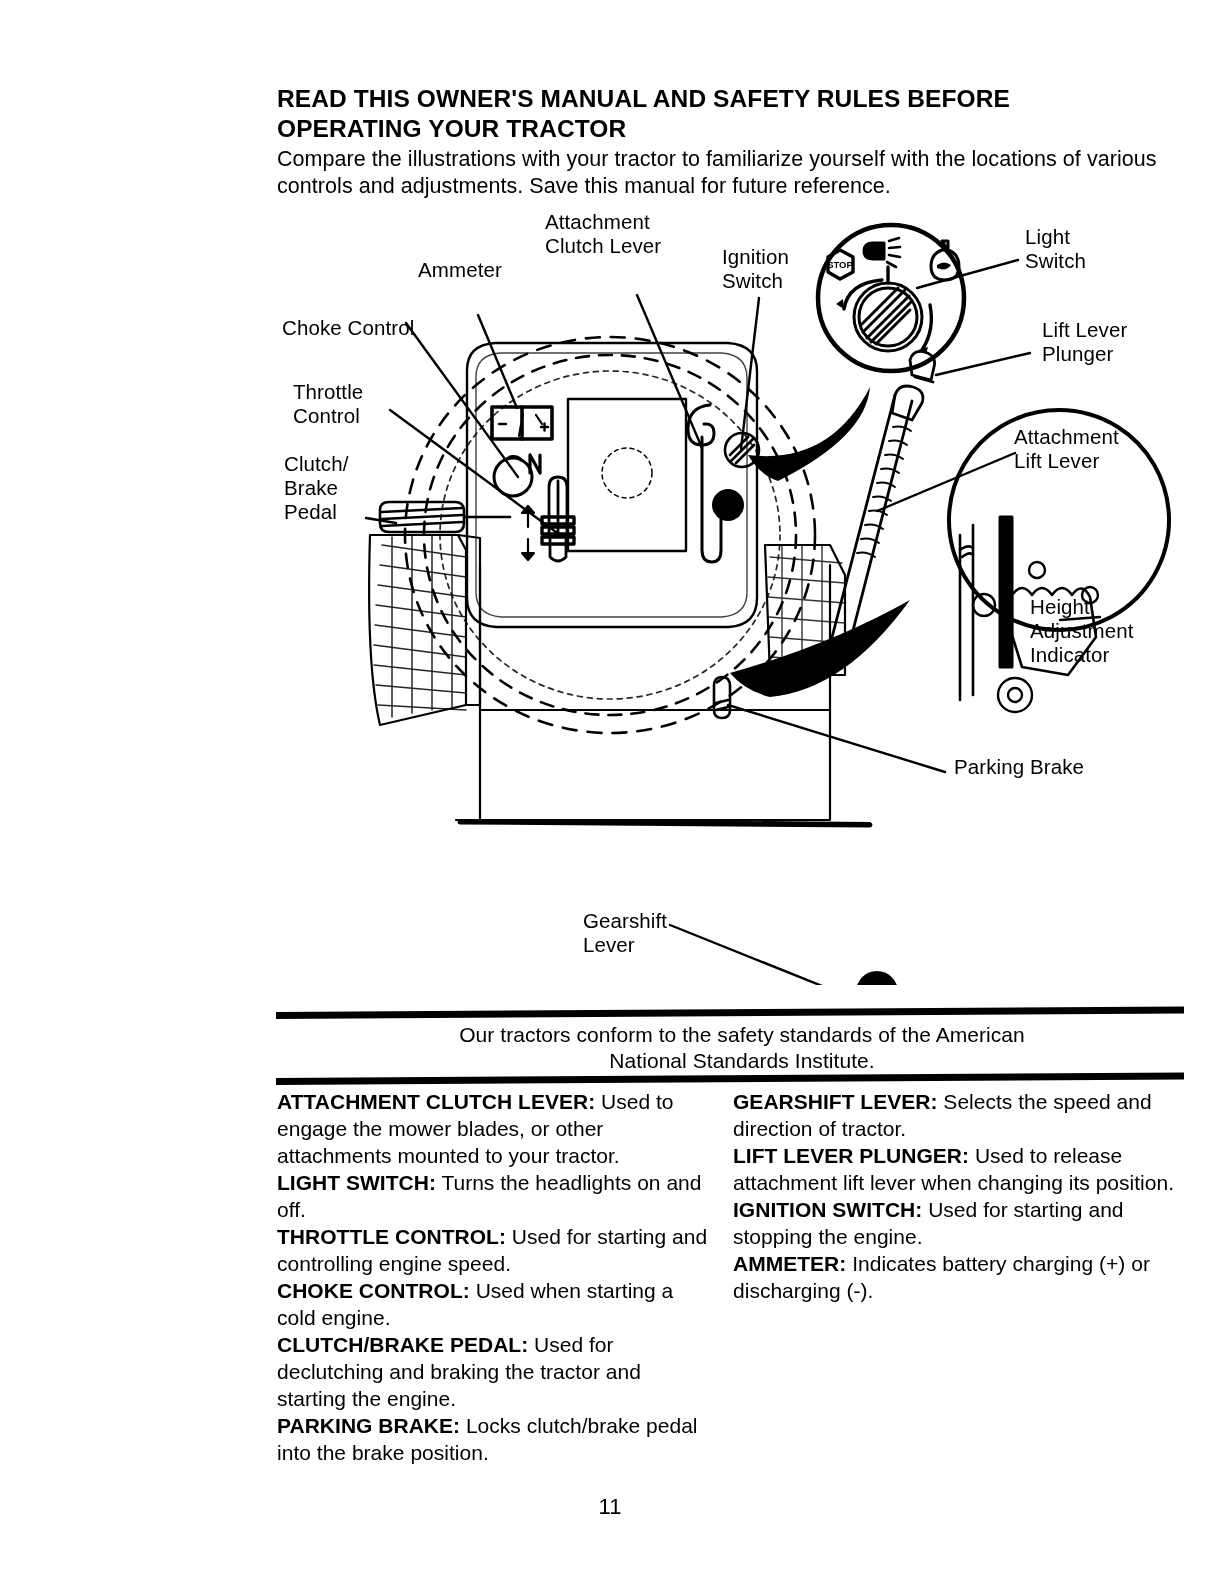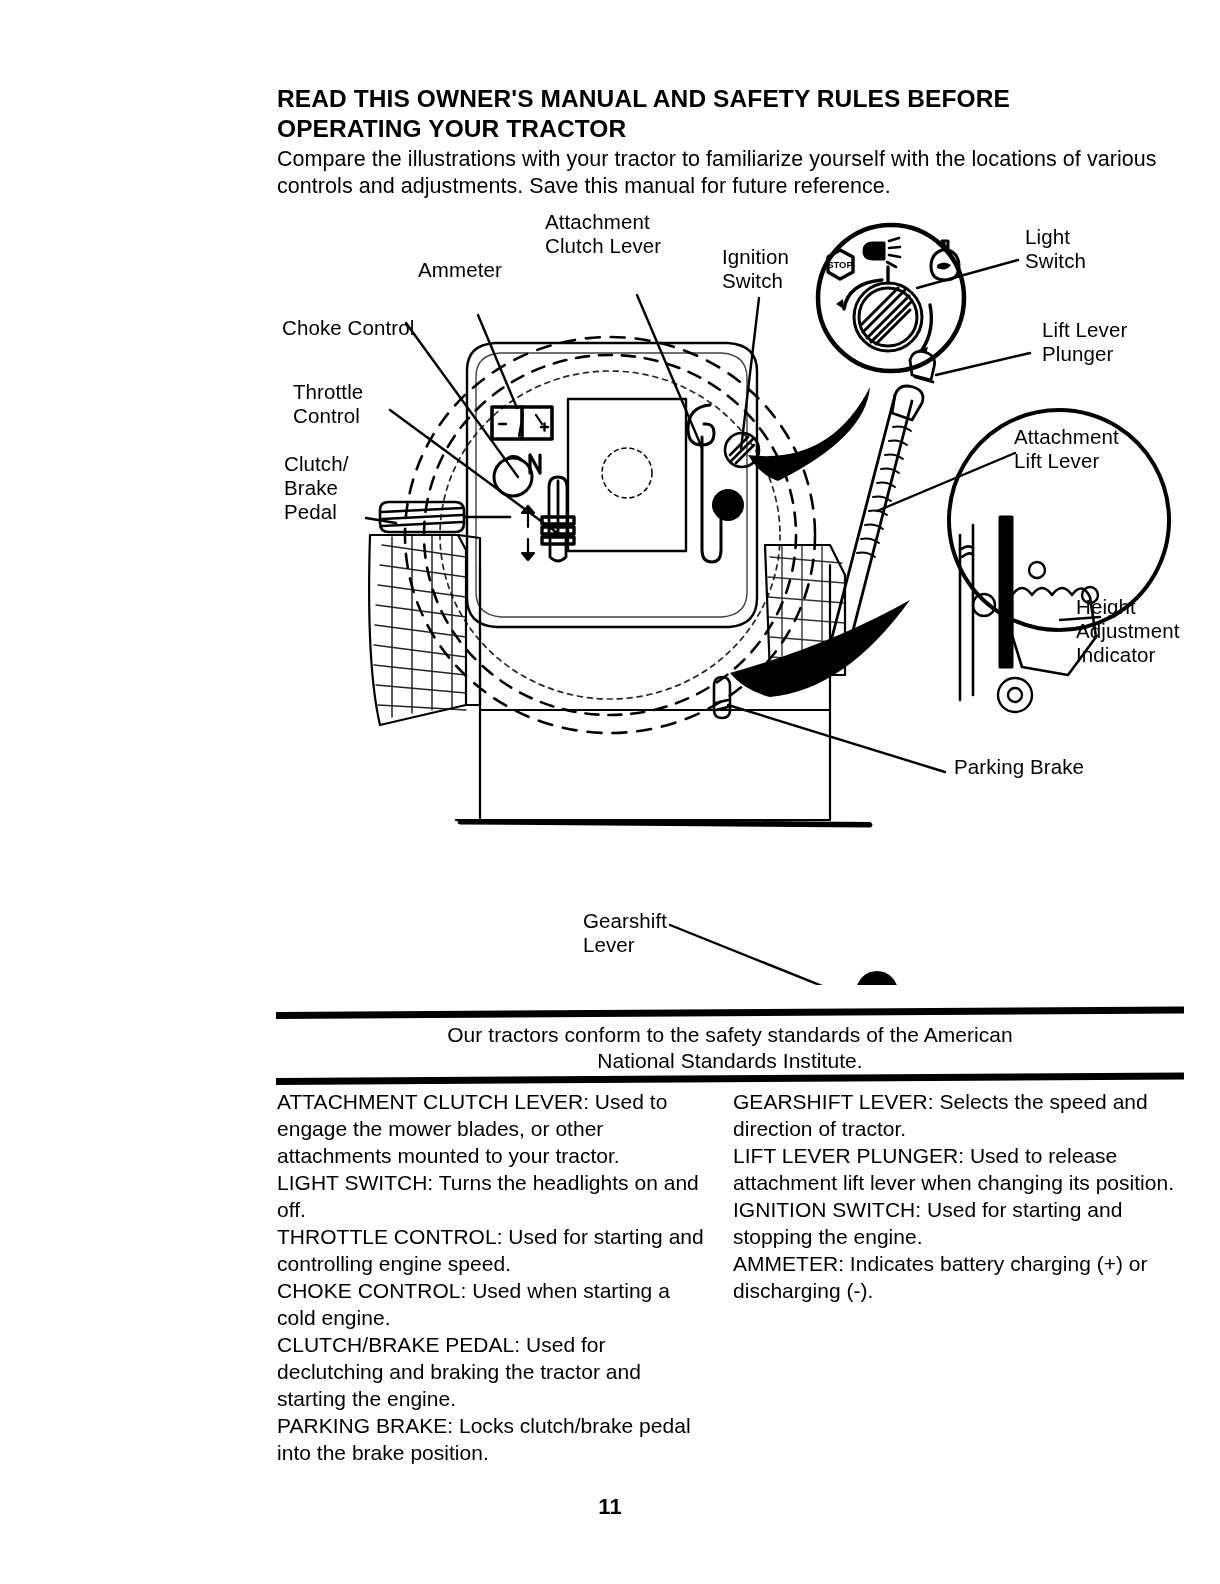--- a/index.html
+++ b/index.html
@@ -34,35 +34,35 @@
     position:absolute;font-size:20.5px;line-height:1.18;
     letter-spacing:0.1px;white-space:pre;
   }
 
   
   .banner{position:absolute;left:276px;top:1008px;width:908px;height:78px;}
   .banner .rule{position:absolute;left:0;width:908px;height:7px;background:#000;}
   .banner .rule.top{top:4px;transform:rotate(-0.35deg);transform-origin:left center;}
   .banner .rule.bot{top:70px;transform:rotate(-0.35deg);transform-origin:left center;}
   .banner .btext{
-    position:absolute;left:0;top:14px;width:908px;text-align:center;
+    position:absolute;left:12px;top:14px;width:908px;text-align:center;
     font-size:21px;line-height:1.26;letter-spacing:0.05px;
   }
 
   
   .col{position:absolute;font-size:21px;line-height:1.285;letter-spacing:0.02px;}
   .col-left{left:277px;top:1089px;width:432px;}
   .col-right{left:733px;top:1089px;width:452px;}
   .col p{margin:0;text-indent:0;}
-  .col b{font-weight:normal;}
+  .col b{font-weight:bold;}
 
   
   .pageno{
     position:absolute;left:0;top:1494px;width:1220px;text-align:center;
-    font-size:22px;font-weight:bold;
+    font-size:22px;font-weight:normal;
   }
 </style>
 </head>
 <body>
 
 <div class="page">
 
   <div class="h-read">READ THIS OWNER'S MANUAL AND SAFETY RULES BEFORE OPERATING YOUR TRACTOR</div>
   <div class="p-compare">Compare the illustrations with your tractor to familiarize yourself with the locations of various controls and adjustments. Save this manual for future reference.</div>
 
@@ -330,21 +330,21 @@
 Brake
 Pedal</div>
     <div class="lbl" style="left:452px;top:40px;">Ignition
 Switch</div>
     <div class="lbl" style="left:755px;top:20px;">Light
 Switch</div>
     <div class="lbl" style="left:772px;top:113px;">Lift Lever
 Plunger</div>
     <div class="lbl" style="left:744px;top:220px;">Attachment
 Lift Lever</div>
-    <div class="lbl" style="left:806px;top:390px;">Height
+    <div class="lbl" style="left:760px;top:390px;">Height
 Adjustment
 Indicator</div>
     <div class="lbl" style="left:684px;top:550px;">Parking Brake</div>
     <div class="lbl" style="left:313px;top:704px;">Gearshift
 Lever</div>
   </div>
 
   <div class="banner">
     <div class="rule top"></div>
     <div class="btext">

